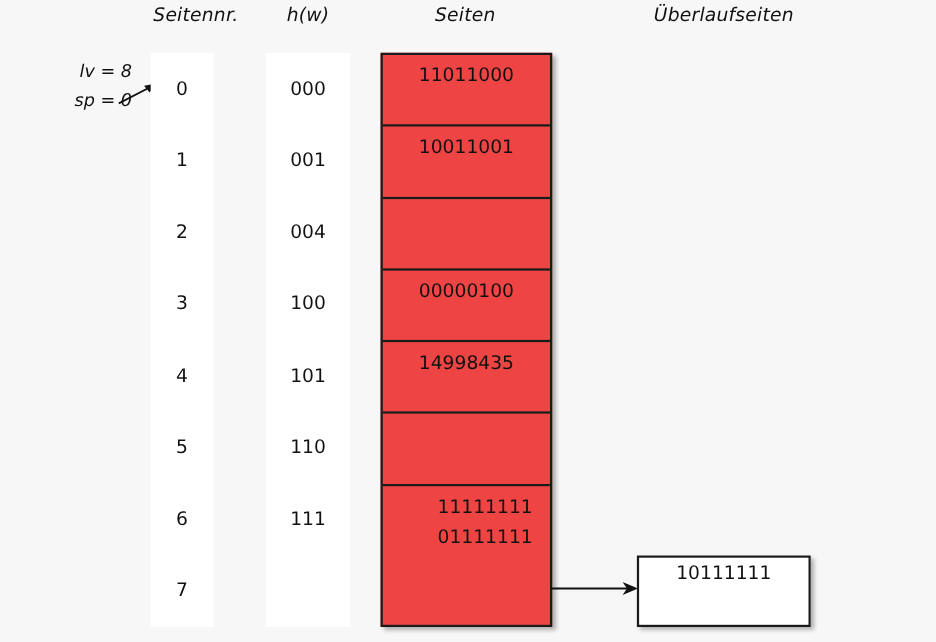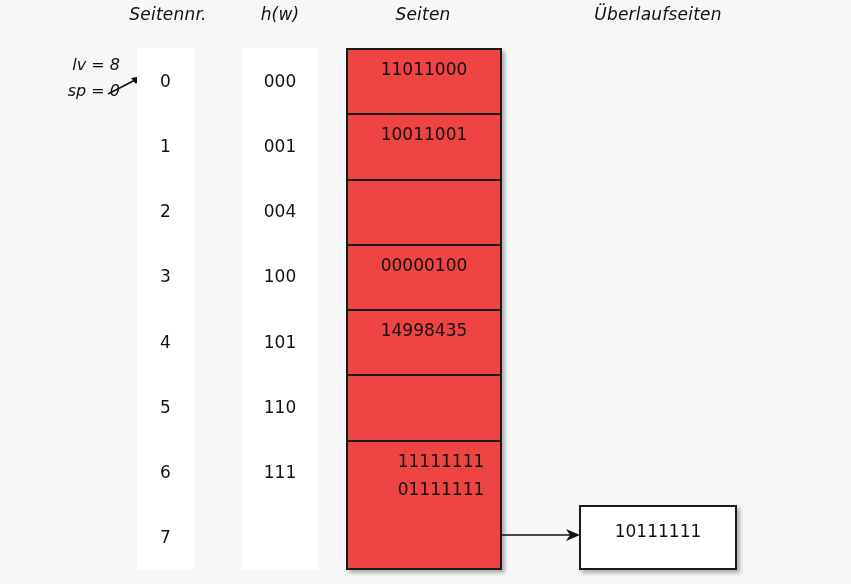--- a/index.html
+++ b/index.html
@@ -26,21 +26,21 @@
   
   .col-header {
     position: absolute;
     font-style: italic;
     font-size: 17px;
     letter-spacing: 0.2px;
     white-space: nowrap;
     text-align: center;
     color: #111111;
   }
-  #hdr-seitennr { left: 106px; top: 4px; width: 124px; }
+  #hdr-seitennr { left: 116px; top: 4px; width: 124px; }
   #hdr-hw       { left: 227px; top: 4px; width: 106px; }
   #hdr-seiten   { left: 361px; top: 4px; width: 124px; }
   #hdr-ueber    { left: 560px; top: 4px; width: 196px; }
 
   
   .status-block {
     position: absolute;
     left: 34px;
     top: 52px;
     width: 86px;
@@ -117,21 +117,21 @@
     width: 158px;
     height: 65px;
     background: #ffffff;
     border: 2px solid #1a1a1a;
     box-sizing: border-box;
     box-shadow: 3px 3px 4px rgba(0,0,0,0.30);
     display: flex;
     flex-direction: column;
     align-items: center;
     justify-content: flex-start;
-    padding-top: 10px;
+    padding-top: 0;
   }
 
   #overflow-arrow {
     position: absolute;
     left: 500px;
     top: 522px;
     width: 84px;
     height: 26px;
   }
 </style>

